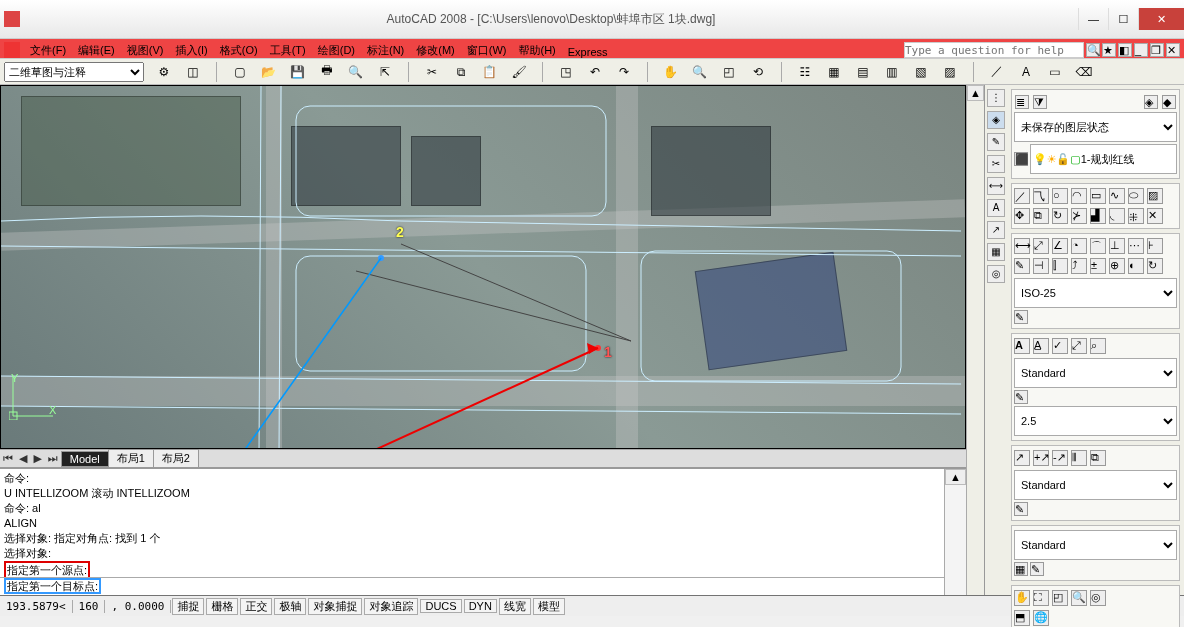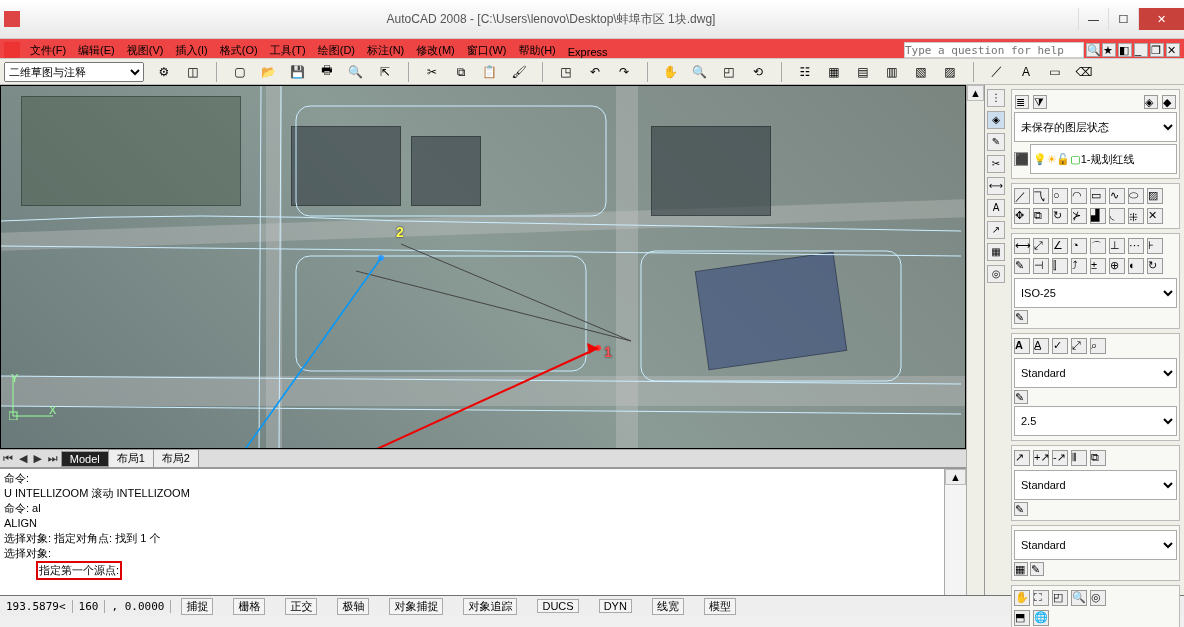--- a/index.html
+++ b/index.html
@@ -29,40 +29,40 @@
 .overlay { position:absolute; inset:0; }
 .overlay svg { width:100%; height:100%; }
 .marker { position:absolute; color:#ff5; font-weight:bold; font-size:14px; text-shadow:0 0 2px #000; }
 .ucs { position:absolute; left:8px; bottom:28px; }
 .tabs { height:18px; background:#ddd; display:flex; align-items:center; border-top:1px solid #aaa; font-size:11px; }
 .tabs .nav { padding:0 3px; color:#333; }
 .tabs .tab { padding:1px 8px; border:1px solid #999; background:#eee; margin-right:-1px; }
 .tabs .tab.active { background:#222; color:#fff; }
 .cmdarea { height:128px; display:flex; border-top:2px solid #999; }
 .cmdhist { flex:1; background:#fff; overflow:auto; font-family:"SimSun",monospace; font-size:12px; padding:2px 4px; line-height:15px; position:relative; }
-.cmdhist .redbox { display:inline-block; border:2px solid #d00; padding:0 1px;margin-left:32px; }
+.cmdhist .redbox { display:inline-block; border:2px solid #d00; padding:0 1px; }
 .cmdline { height:18px; border-top:1px solid #aaa; background:#fff; font-family:"SimSun",monospace; font-size:12px; padding:1px 4px; }
 .cmdline .bluebox { border:2px solid #39f; padding:0 1px; }
 .scrollcol { width:22px; position:relative; border-left:1px solid #aaa; background:#f4f4f4; }
 .scrollcol .arr { height:16px; border:1px solid #bbb; background:#eee; text-align:center; line-height:14px; }
 .sidepanel { width:200px; background:#efefe7; border-left:1px solid #999; display:flex; }
 .sidetabs { width:22px; display:flex; flex-direction:column; gap:4px; padding-top:4px; align-items:center; }
 .sidetabs .st { width:18px; height:18px; border:1px solid #aaa; background:#eee; font-size:10px; text-align:center; line-height:16px; }
 .sidetabs .st.active { background:#cde; }
 .sidecontent { flex:1; padding:4px; display:flex; flex-direction:column; gap:4px; }
 .panel { border:1px solid #bbb; background:#f8f8f4; padding:2px; }
 .panel .row { display:flex; align-items:center; gap:2px; margin:2px 0; flex-wrap:wrap; }
 .panel select, .panel .sel { width:100%; height:30px; font-size:11px; border:1px solid #aaa; background:#fff; padding:0 2px; display:flex; align-items:center; }
 .panel .ic { width:14px; height:14px; border:1px solid #999; background:#eee; display:inline-block; }
 .panel .icrow .ic { margin:1px; }
 .toolrow { display:flex; gap:3px; flex-wrap:wrap; padding:2px 0; }
 .toolrow .ic { width:16px; height:16px; }
 .statusbar { height:21px; background:#eee; border-top:1px solid #737373; display:flex; align-items:center; font-size:11px; }
 .statusbar .coord { padding:0 6px; border-right:1px solid #aaa; font-family:monospace; }
-.statusbar .sbt { padding:0 4px; border:1px solid #aaa; margin:0 10px; background:#f4f4f4; }
+.statusbar .sbt { padding:0 4px; border:1px solid #aaa; margin:0 1px; background:#f4f4f4; }
 .statusbar .right { margin-left:auto; display:flex; align-items:center; gap:3px; padding-right:4px; }
 </style>
 </head>
 <body>
 
 <div class="titlebar">
   <div class="icon"></div>
   <div class="title">AutoCAD 2008 - [C:\Users\lenovo\Desktop\蚌埠市区 1块.dwg]</div>
   <div class="winbtns">
     <div>—</div>
@@ -192,20 +192,23 @@
       <div style="flex:1;display:flex;flex-direction:column;">
         <div class="cmdhist">
           <div>命令:</div>
           <div>U INTELLIZOOM 滚动 INTELLIZOOM</div>
           <div>命令: al</div>
           <div>ALIGN</div>
           <div>选择对象: 指定对角点: 找到 1 个</div>
           <div>选择对象:</div>
           <div><span class="redbox">指定第一个源点:</span></div>
         </div>
+        <div class="cmdline">
+          <span class="bluebox">指定第一个目标点:</span>
+        </div>
       </div>
       <div class="scrollcol">
         <div class="arr">▲</div>
         <div style="flex:1"></div>
       </div>
     </div>
   </div>
 
   <div class="scrollcol" style="width:18px;background:#efefe7;">
     <div class="arr">▲</div>

